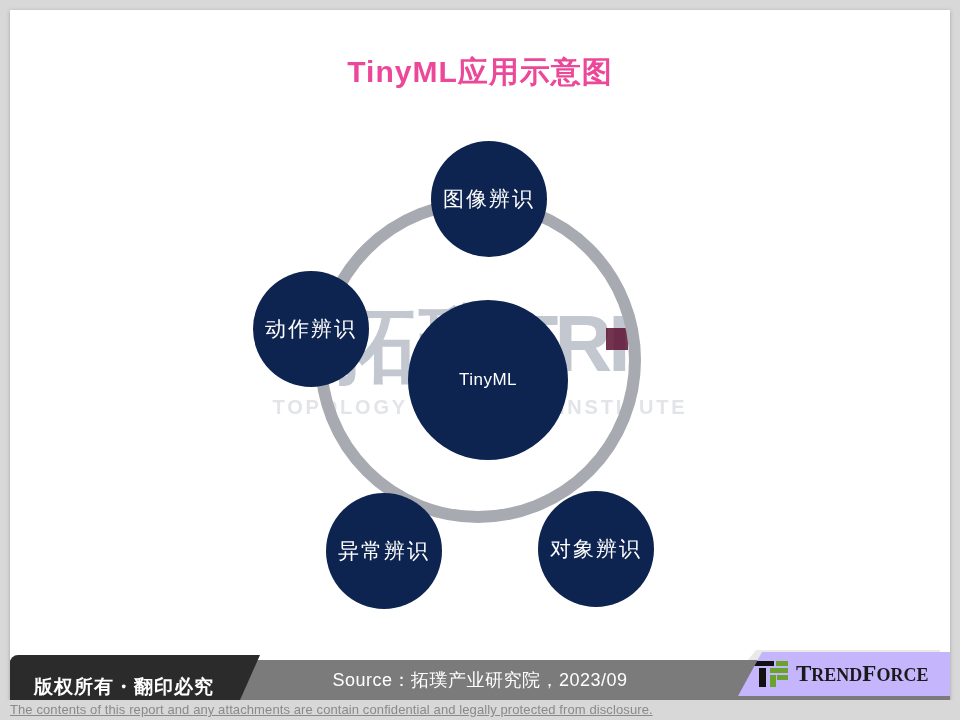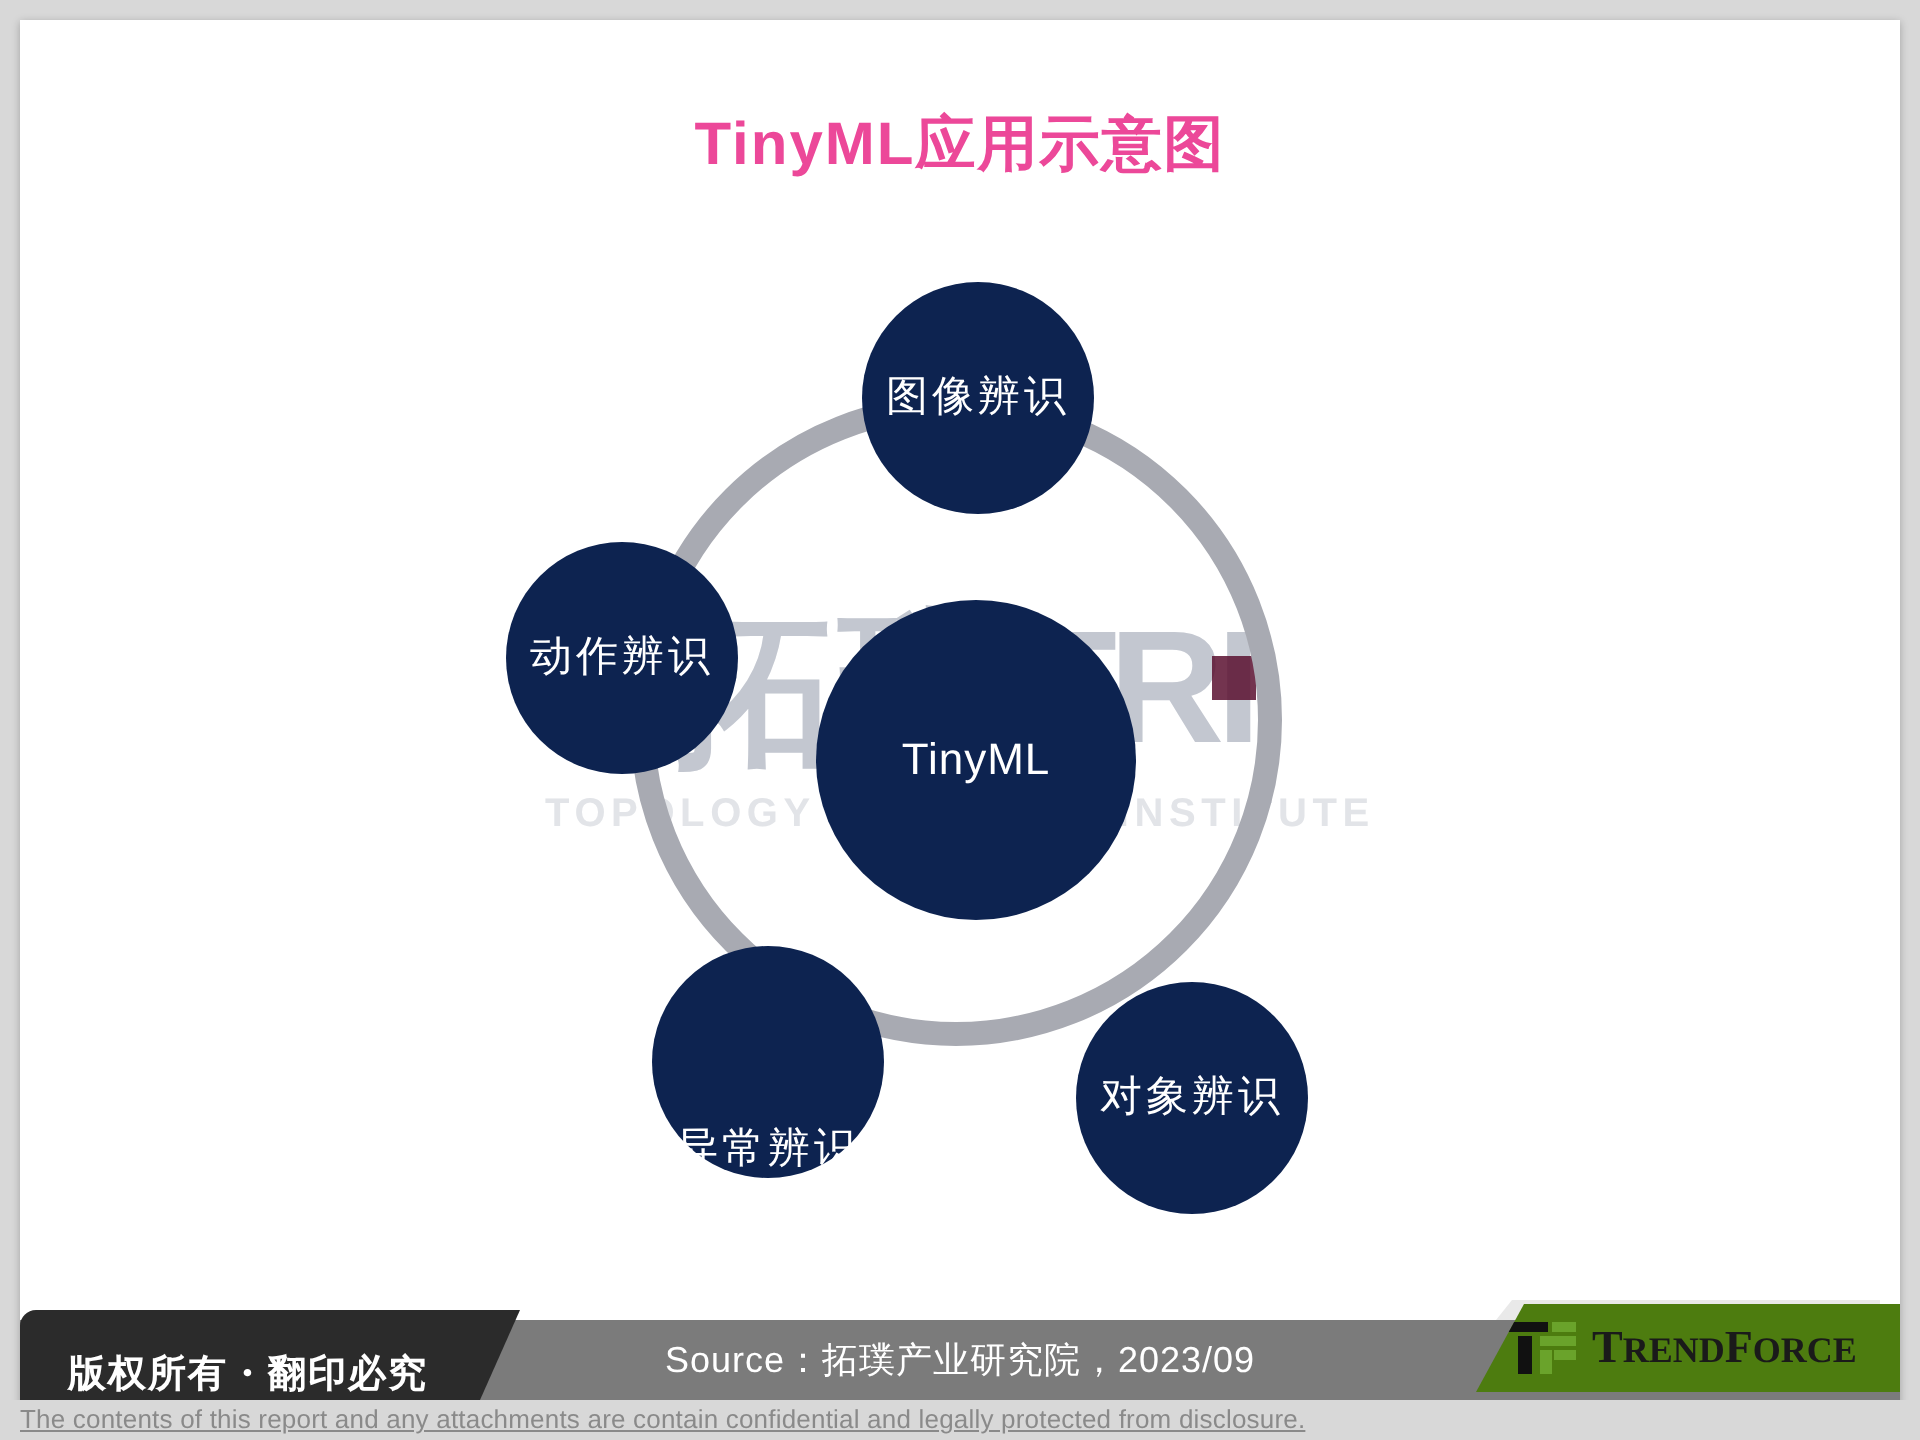--- a/index.html
+++ b/index.html
@@ -99,28 +99,28 @@
     justify-content:center;
     text-align:center;
     line-height:1.32;
     font-size:21px;
     letter-spacing:2px;
   }
   .node .ln { display:block; }
   .node-center {
     left:398px; top:290px;
     width:160px; height:160px;
-    font-size:22px;
+    font-size:17px;
     letter-spacing:0.5px;
     text-align:center;
   }
   .node-top    { left:421px; top:131px;  width:116px; height:116px; }
   .node-left   { left:243px; top:261px;  width:116px; height:116px; }
   .node-right  { left:591px; top:261px;  width:116px; height:116px; }
-  .node-bl     { left:316px; top:463px;  width:116px; height:116px;align-items:flex-end; }
+  .node-bl     { left:316px; top:483px;  width:116px; height:116px; }
   .node-br     { left:528px; top:481px;  width:116px; height:116px; }
 
   
   .footer-bar {
     position:absolute;
     left:10px; top:660px;
     width:940px; height:40px;
     background:#7b7b7b;
     overflow:hidden;
   }
@@ -150,21 +150,21 @@
     align-items:center;
     border-top-left-radius:8px;
     border-bottom-left-radius:8px;
     clip-path:polygon(0 0, 100% 0, calc(100% - 28px) 100%, 0 100%);
     white-space:nowrap;
   }
   .logo-plate {
     position:absolute;
     right:10px; top:652px;
     width:212px; height:44px;
-    background:#4d7c0f;
+    background:#c4b5fd;
     display:flex;
     align-items:center;
     justify-content:flex-start;
     padding-left:16px;
     clip-path:polygon(24px 0, 100% 0, 100% 100%, 0 100%);
   }
   .logo-mark {
     width:34px; height:26px;
     position:relative;
     margin-right:8px;

